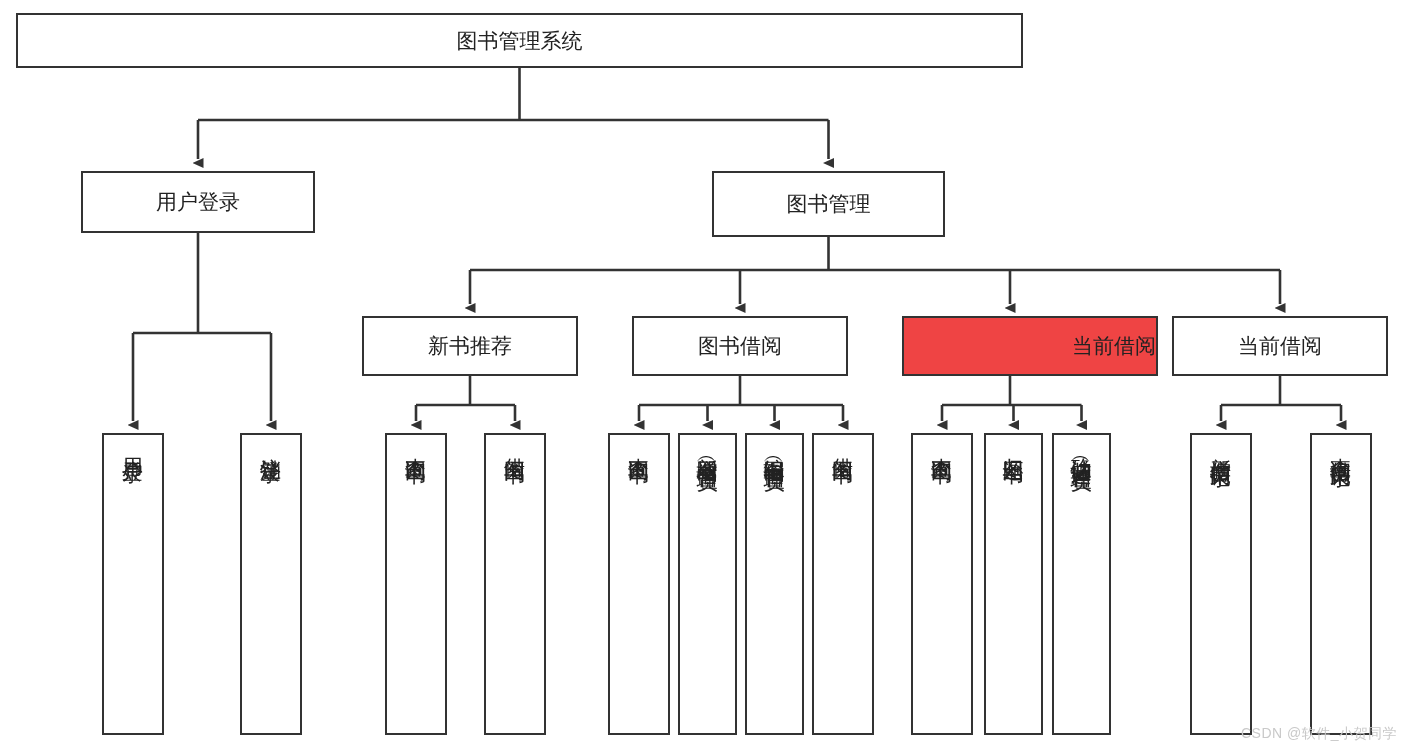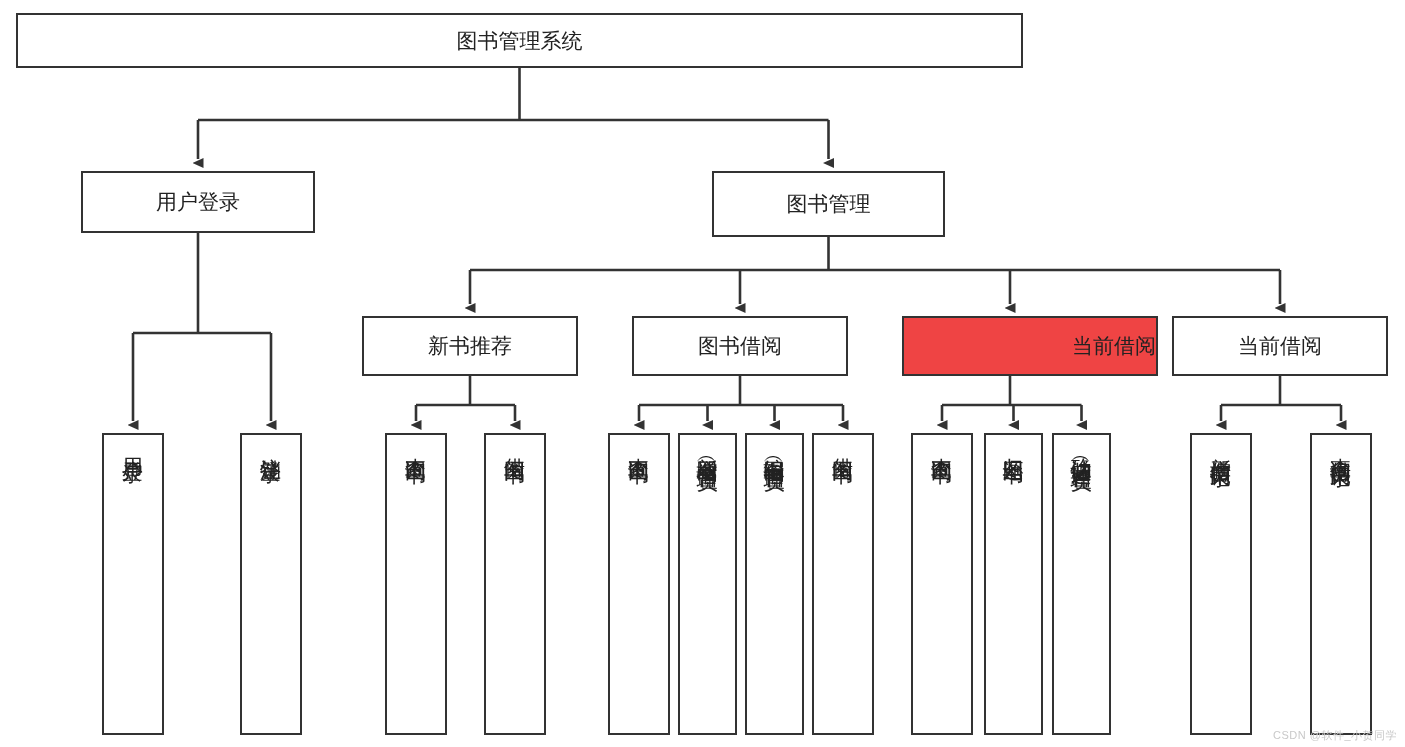--- a/index.html
+++ b/index.html
@@ -54,21 +54,21 @@
     writing-mode: vertical-rl;
     text-orientation: upright;
     font-size: 21px;
     letter-spacing: 2px;
     line-height: 1.0;
   }
   #watermark {
     position: absolute;
     right: 8px;
     bottom: 4px;
-    font-size: 11px;
+    font-size: 14px;
     color: #c9c9c9;
     letter-spacing: 0.5px;
     white-space: nowrap;
   }
 </style>
 </head>
 <body>
 
 <div id="canvas">
   <svg id="wires" viewBox="0 0 1405 747" xmlns="http://www.w3.org/2000/svg">

